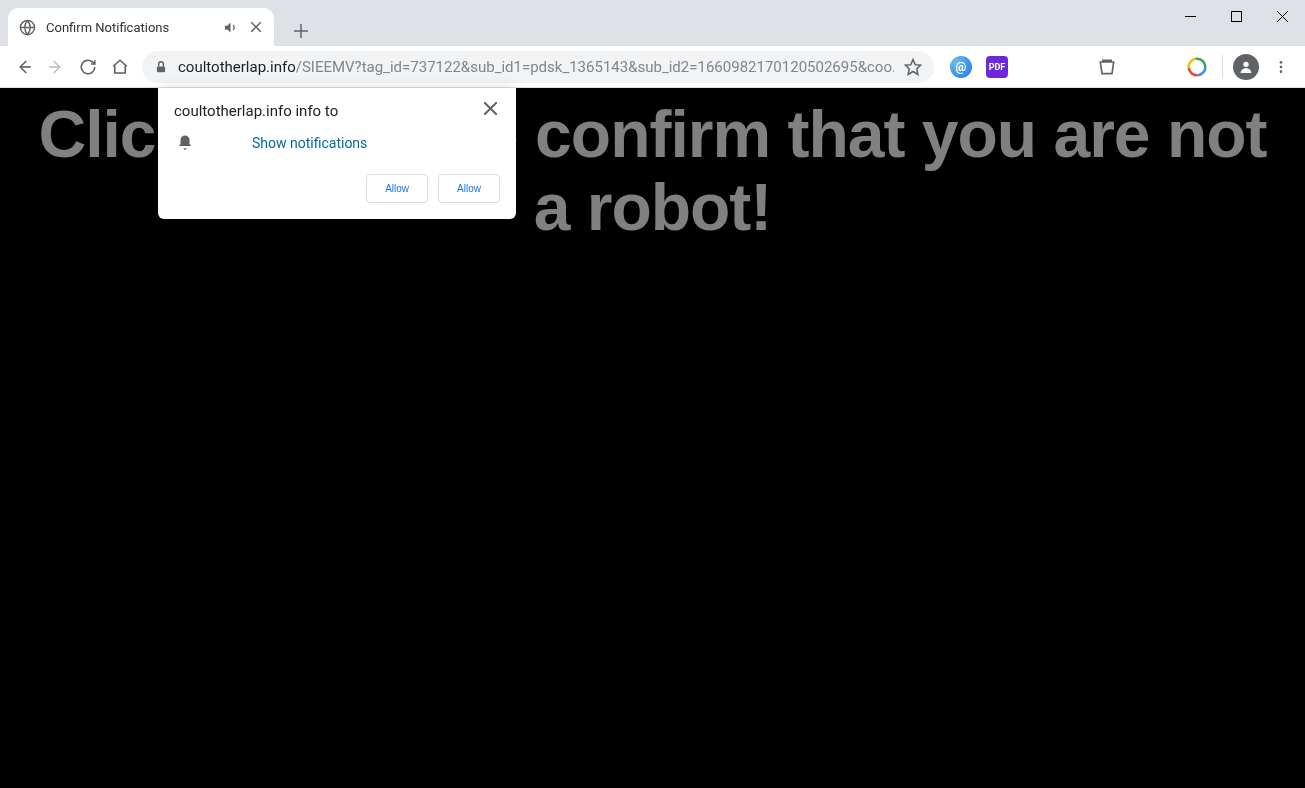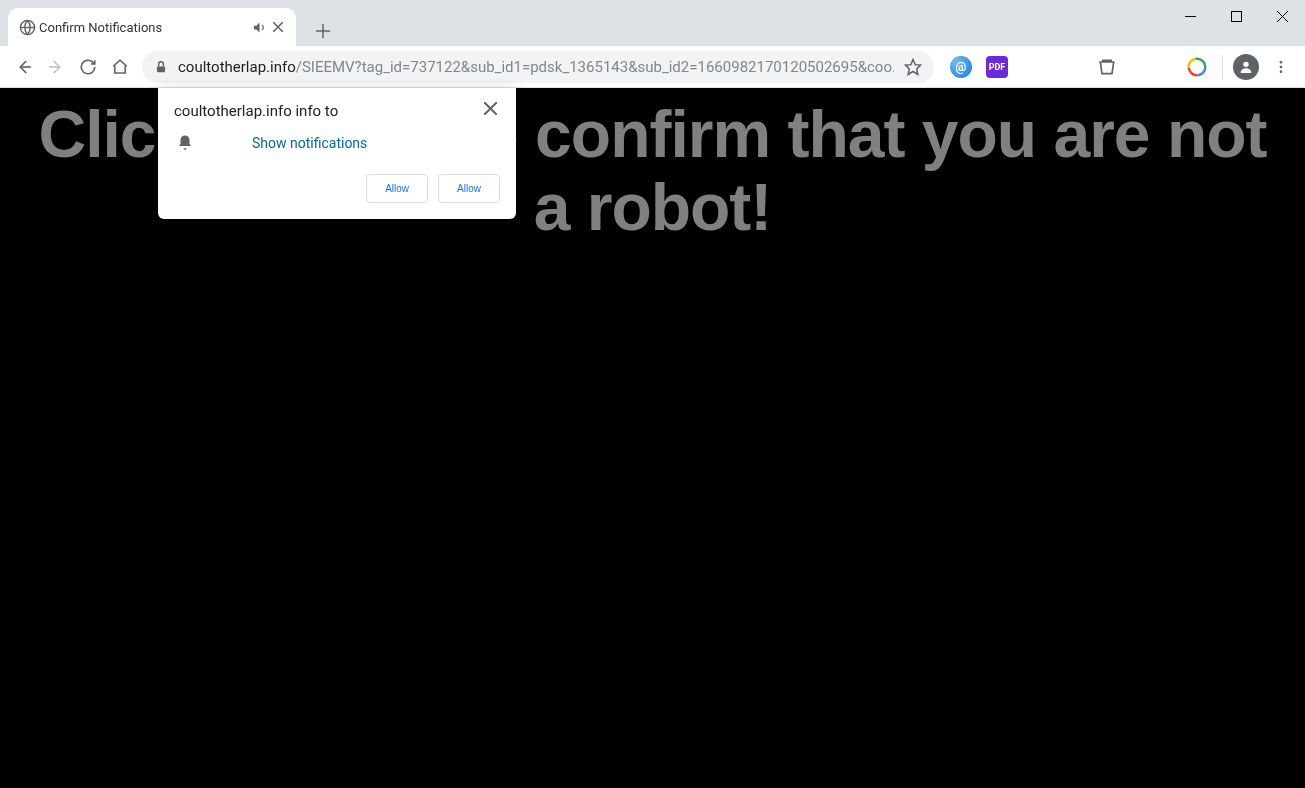--- a/index.html
+++ b/index.html
@@ -34,26 +34,26 @@
     .tab-strip {
       height: 46px;
       display: flex;
       align-items: flex-end;
       padding-left: 8px;
       position: relative;
     }
     .tab {
       background: #ffffff;
       height: 38px;
-      width: 288px;
+      width: 266px;
       border-radius: 10px 10px 0 0;
       display: flex;
       align-items: center;
       padding: 0 10px;
-      gap: 3px;
+      gap: 10px;
       margin-top: 8px;
       position: relative;
     }
     .tab-favicon {
       width: 18px; height: 18px;
       display: flex; align-items: center; justify-content: center;
       color: #5f6368;
     }
     .tab-title {
       flex: 1;

